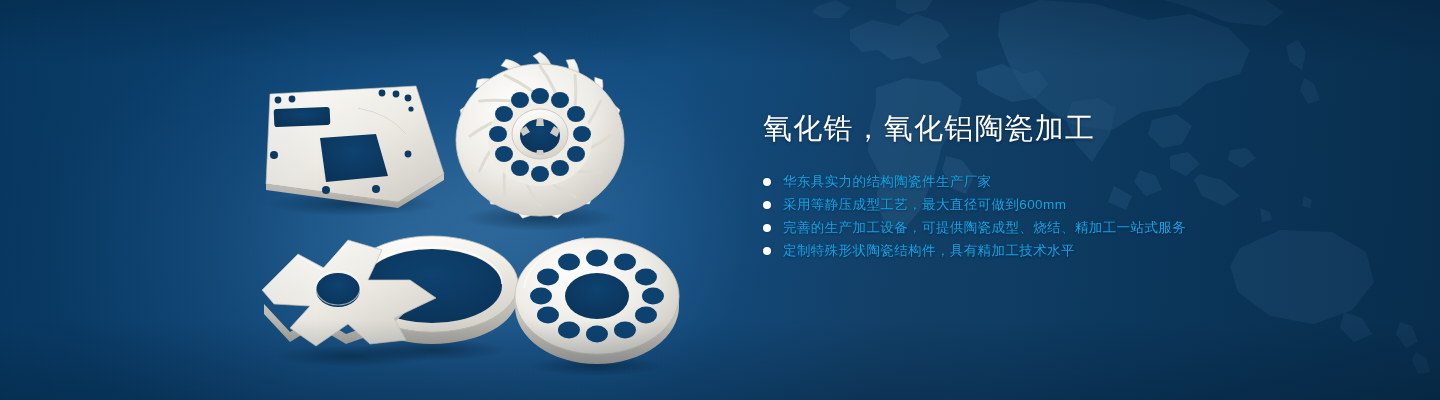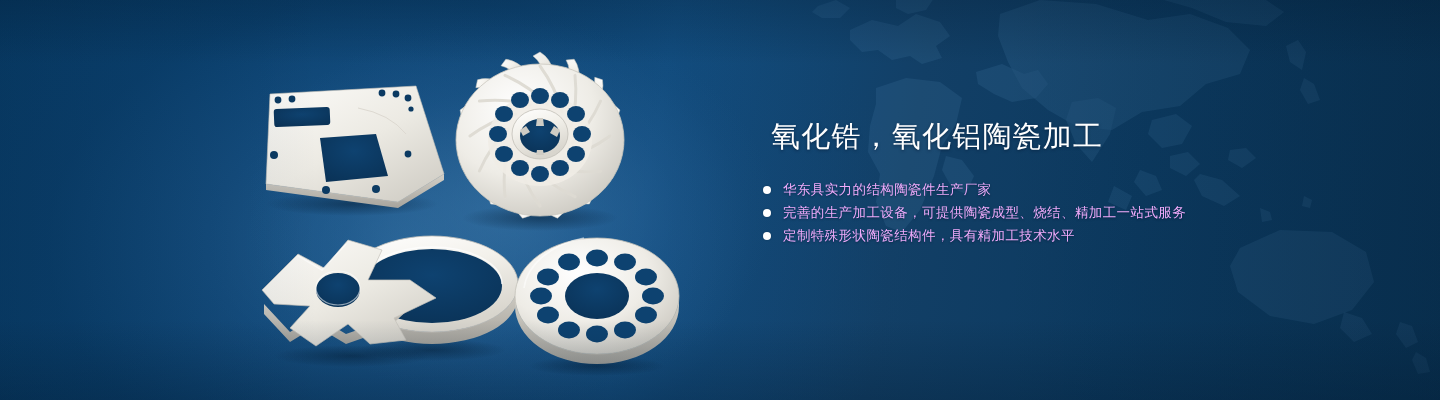--- a/index.html
+++ b/index.html
@@ -82,21 +82,21 @@
     left: 763px;
     top: 108px;
     width: 600px;
   }
   .headline {
     color: #ffffff;
     font-size: 29px;
     font-weight: 400;
     letter-spacing: 1.2px;
     line-height: 40px;
-    margin: 8px;
+    margin: 0;
     white-space: nowrap;
     text-shadow: 0 1px 3px rgba(0,20,45,0.55);
   }
   .bullets {
     list-style: none;
     margin: 0;
     padding: 0;
     margin-top: 22px;
   }
   .bullet {
@@ -108,21 +108,21 @@
   .dot {
     width: 8px;
     height: 8px;
     border-radius: 50%;
     background: #ffffff;
     flex: 0 0 8px;
     margin-right: 12px;
     box-shadow: 0 0 2px rgba(0,0,0,0.25);
   }
   .bullet-text {
-    color: #f0abfc;
+    color: #0ea5e9;
     font-size: 13.5px;
     line-height: 23px;
     letter-spacing: 0.4px;
     white-space: nowrap;
     text-shadow: 0 1px 2px rgba(0,18,40,0.5);
   }
 </style>
 </head>
 <body>
 
@@ -375,20 +375,24 @@
 
   <div class="copy">
     <h1 class="headline">氧化锆，氧化铝陶瓷加工</h1>
     <ul class="bullets">
       <li class="bullet">
         <span class="dot"></span>
         <span class="bullet-text">华东具实力的结构陶瓷件生产厂家</span>
       </li>
       <li class="bullet">
         <span class="dot"></span>
+        <span class="bullet-text">采用等静压成型工艺，最大直径可做到600mm</span>
+      </li>
+      <li class="bullet">
+        <span class="dot"></span>
         <span class="bullet-text">完善的生产加工设备，可提供陶瓷成型、烧结、精加工一站式服务</span>
       </li>
       <li class="bullet">
         <span class="dot"></span>
         <span class="bullet-text">定制特殊形状陶瓷结构件，具有精加工技术水平</span>
       </li>
     </ul>
   </div>
 
 </div>

